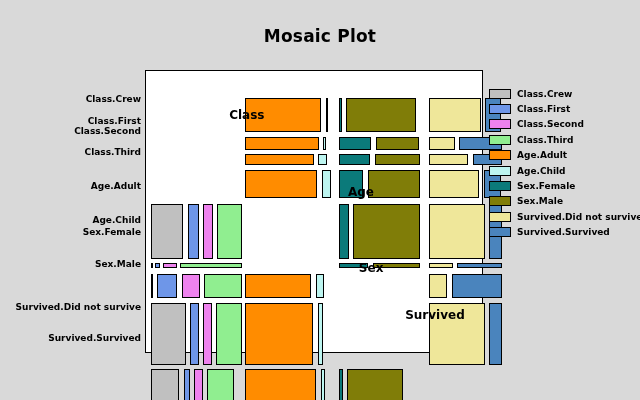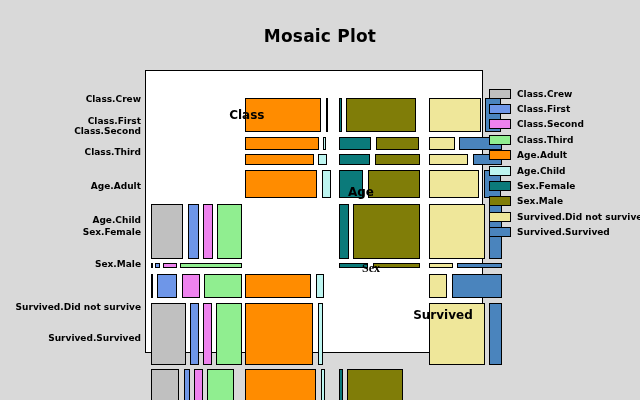--- a/index.html
+++ b/index.html
@@ -122,22 +122,22 @@
       <div class="tile" title="Survived-Class Survived.No / Class.Second" style="left: 48px; top: 298px; width: 9px; height: 50px; background: rgb(238, 130, 238);"></div>
       <div class="tile" title="Survived-Class Survived.No / Class.Third" style="left: 61px; top: 298px; width: 27px; height: 50px; background: rgb(144, 238, 144);"></div>
       <div class="tile" title="Survived-Age Survived.No / Age.Adult" style="left: 99px; top: 298px; width: 71px; height: 50px; background: rgb(255, 140, 0);"></div>
       <div class="tile" title="Survived-Age Survived.No / Age.Child" style="left: 175px; top: 298px; width: 4px; height: 50px; background: rgb(189, 245, 240);"></div>
       <div class="tile" title="Survived-Sex Survived.No / Sex.Female" style="left: 193px; top: 298px; width: 4px; height: 50px; background: rgb(11, 122, 122);"></div>
       <div class="tile" title="Survived-Sex Survived.No / Sex.Male" style="left: 201px; top: 298px; width: 56px; height: 50px; background: rgb(128, 125, 8);"></div>
     </div>
   <div class="tilewrap" id="diaglabels">
       <div class="diaglabel" style="left: 30%; top: 15.5%;">Class</div>
       <div class="diaglabel" style="left: 50%; top: 43%; margin-left: 47px;">Age</div>
-      <div class="diaglabel" style="left: 67%; top: 70%; font-family: Liberation Serif, serif;">Sex</div>
-      <div class="diaglabel" style="left: 86%; top: 87%; margin-left: 8px;">Survived</div>
+      <div class="diaglabel" style="left: 67%; top: 70%;">Sex</div>
+      <div class="diaglabel" style="left: 86%; top: 87%;">Survived</div>
     </div>
 </div>
 
 <div id="legend">
     <div class="legrow">
       <span class="legsw" style="background: rgb(192, 192, 192);"></span>
       <span class="legtxt">Class.Crew</span>
     </div>
     <div class="legrow">
       <span class="legsw" style="background: rgb(110, 150, 232);"></span>

